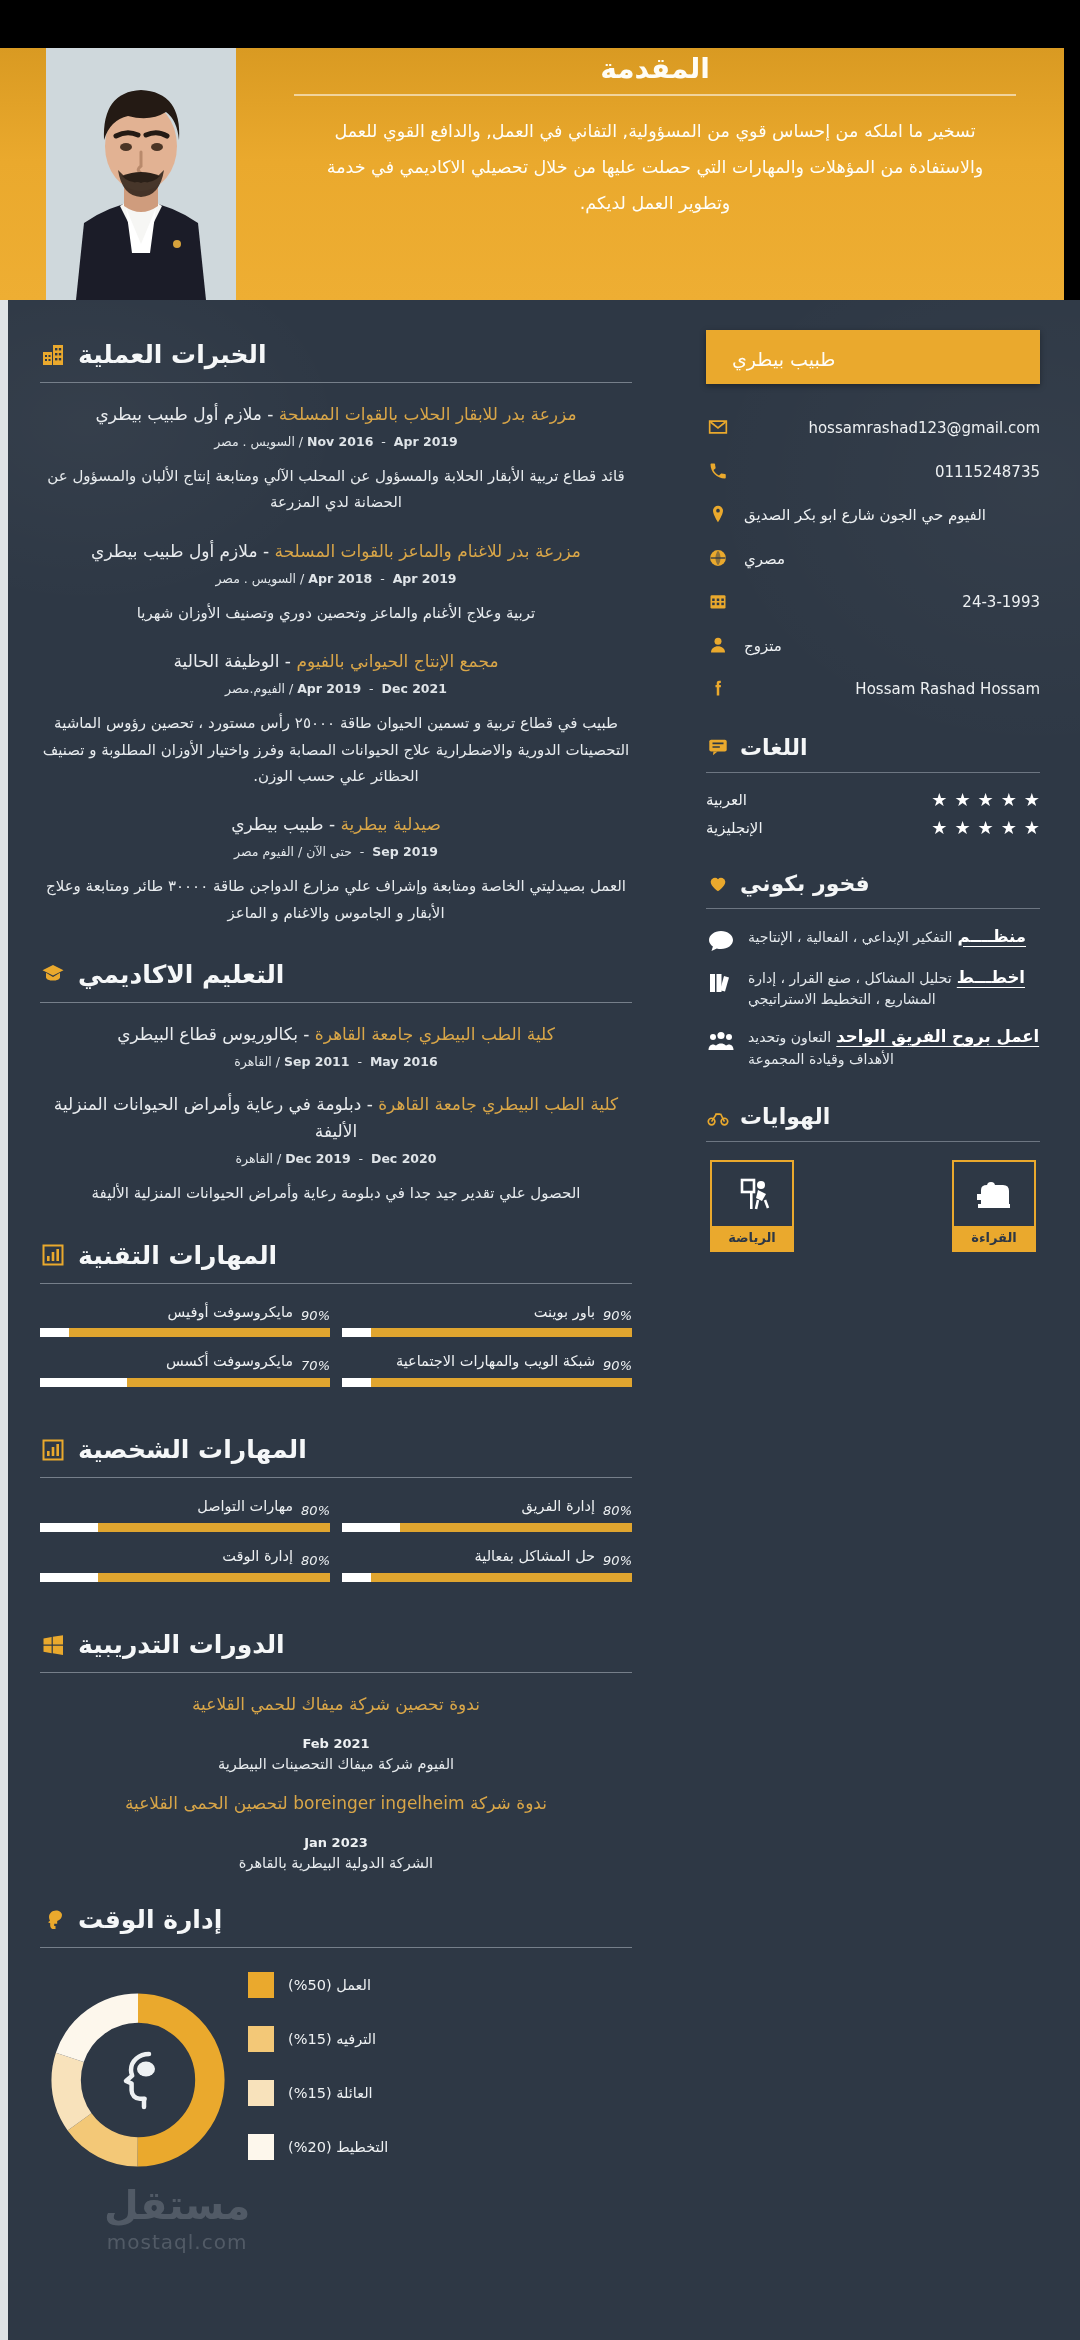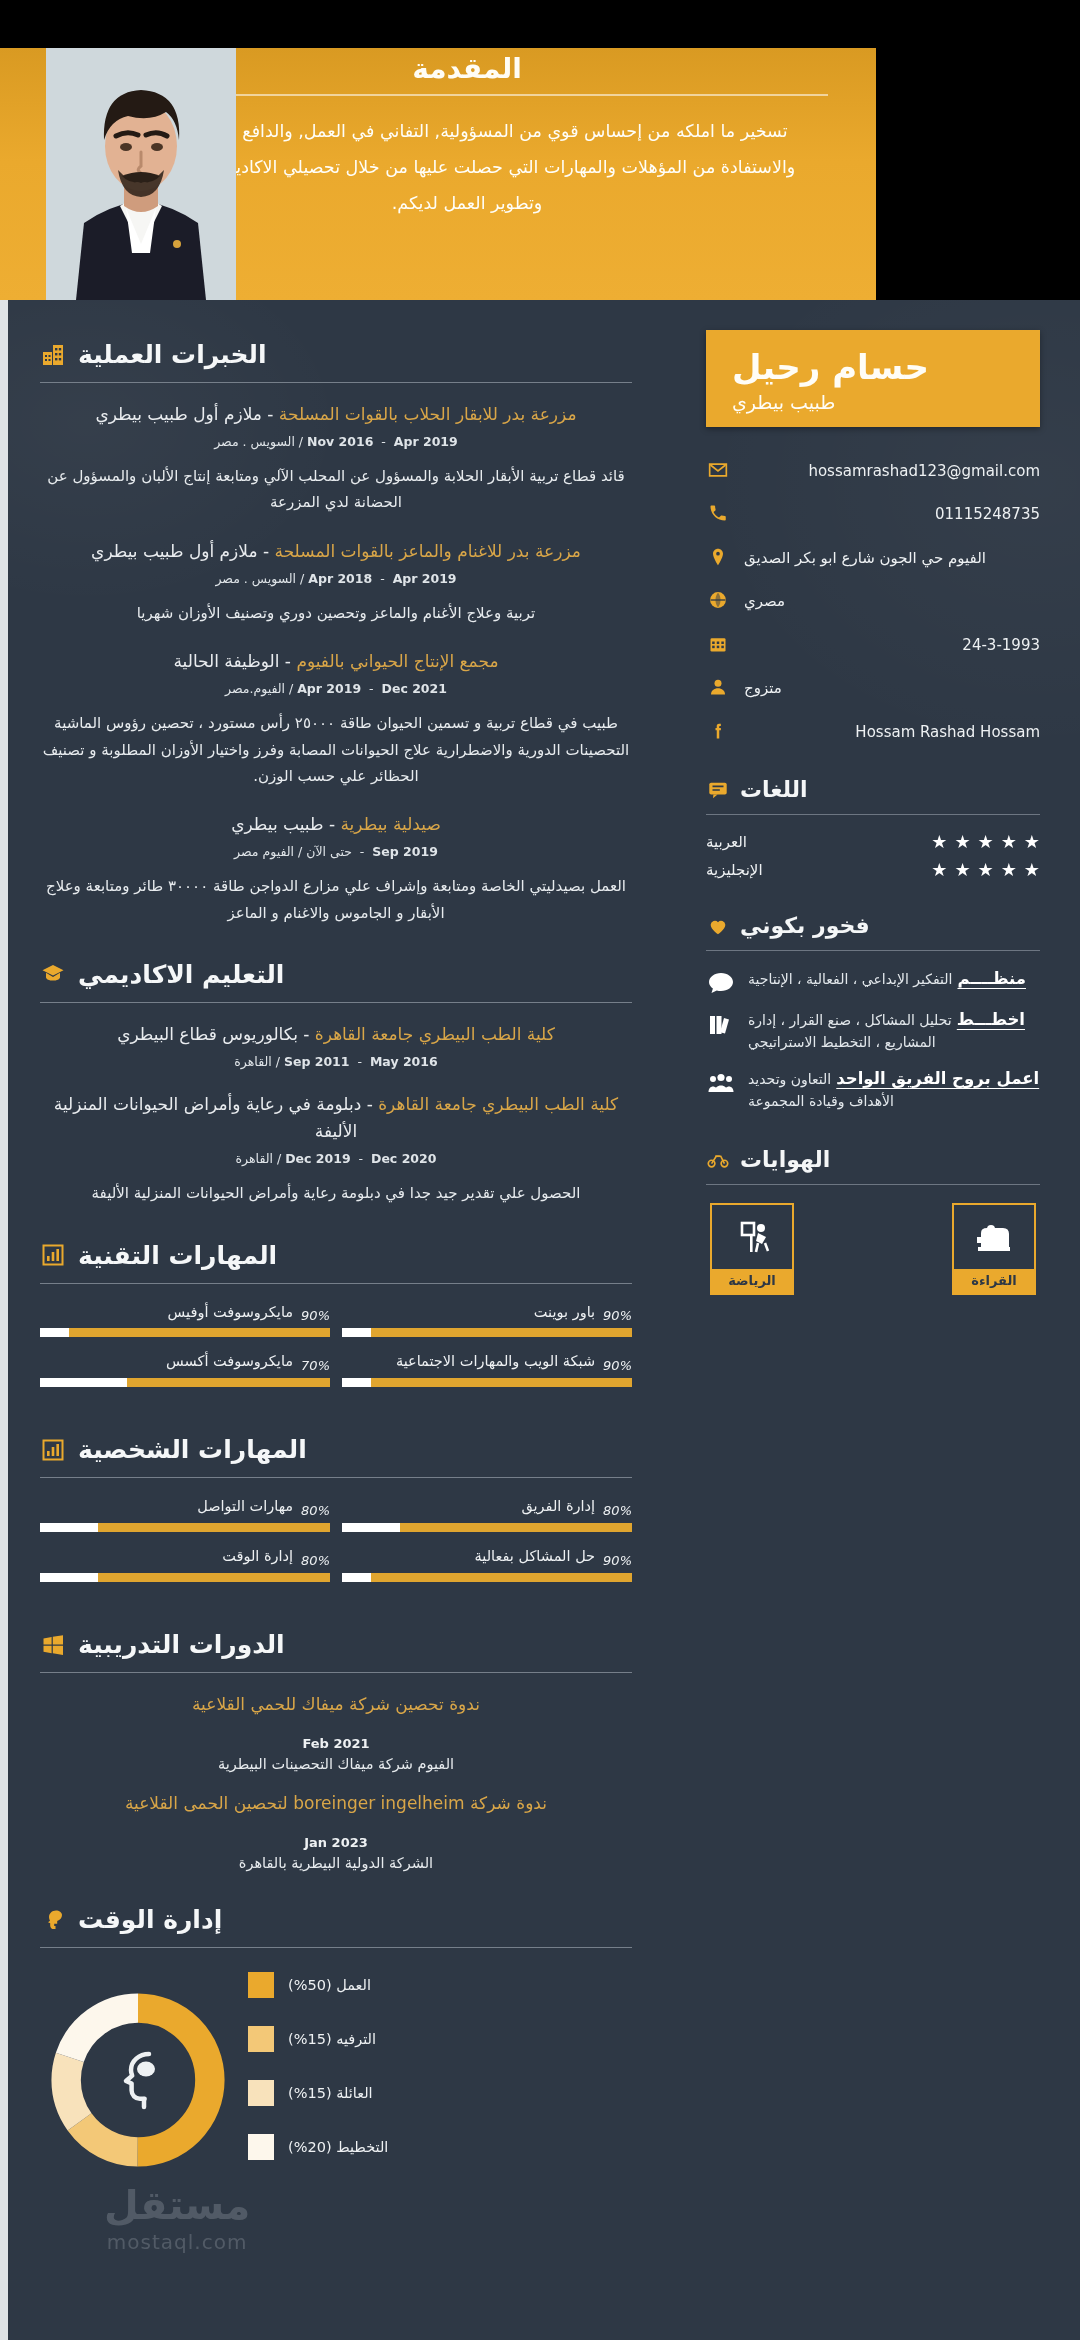--- a/index.html
+++ b/index.html
@@ -9,21 +9,21 @@
     font-family:"DejaVu Sans","Liberation Sans",sans-serif;
     overflow:hidden;
   }
   #page { position:relative; width:1080px; height:2340px; background:#000; }
 
   
   .topbar { position:absolute; top:0; left:0; width:1080px; height:48px; background:#000; }
 
   
   .intro-band {
-    position:absolute; top:48px; left:0; width:876px; height:252px;
+    position:absolute; top:48px; left:0; width:1064px; height:252px;
     background:linear-gradient(180deg,#d99a22 0%,#eaa92d 45%,#eeae33 100%);
   }
   .intro-inner { position:absolute; top:0; right:0; width:810px; height:252px; padding:10px 48px 0 40px; }
   .intro-title {
     font-size:28px; font-weight:bold; color:#fffdf5; text-align:center;
     letter-spacing:0.5px; margin-top:-6px; height:30px; overflow:hidden;
   }
   .intro-rule { width:100%; height:2px; background:rgba(255,255,255,.55); margin:12px 0 18px; }
   .intro-text {
     font-size:17.5px; line-height:2.05; color:#fffef8; text-align:center;
@@ -195,21 +195,20 @@
       <circle cx="131" cy="196" r="4" fill="#d6a23c"></circle>
     </svg>
   </div>
 
   <div class="body-dark"></div>
   <div class="edge-right"></div>
 
   <div class="col-right">
 
     <div class="namecard">
-      <div class="name">حسام رحيل</div>
       <div class="job-title">طبيب بيطري</div>
     </div>
 
     <div class="contacts">
       <div class="crow">
         <span class="cicon">
           <svg viewBox="0 0 24 24">
               <path d="M2 5h20v14H2z" fill="none" stroke="#eaa92d" stroke-width="2"></path>
               <path d="M3 6l9 7 9-7" fill="none" stroke="#eaa92d" stroke-width="2"></path>
             </svg>

